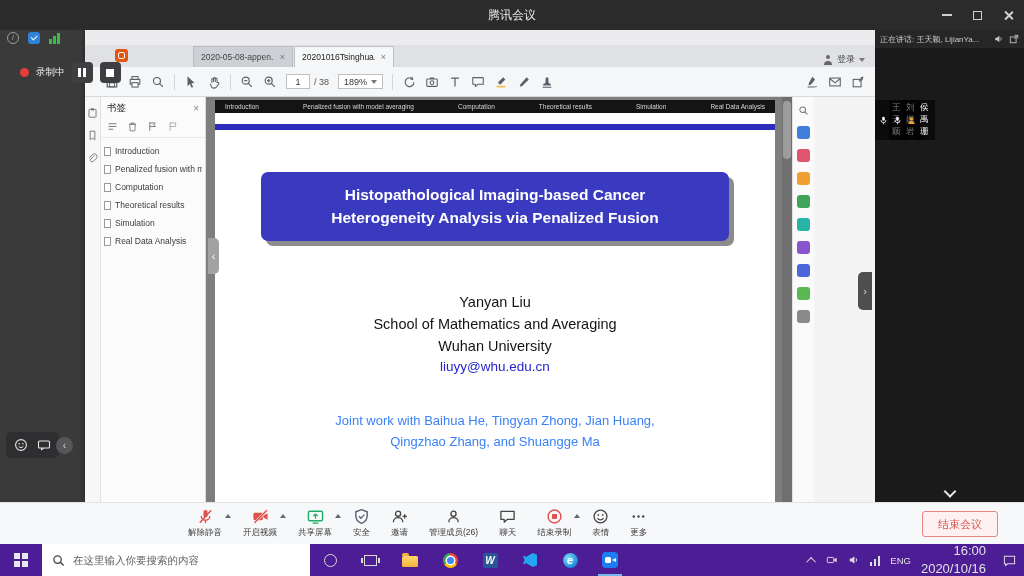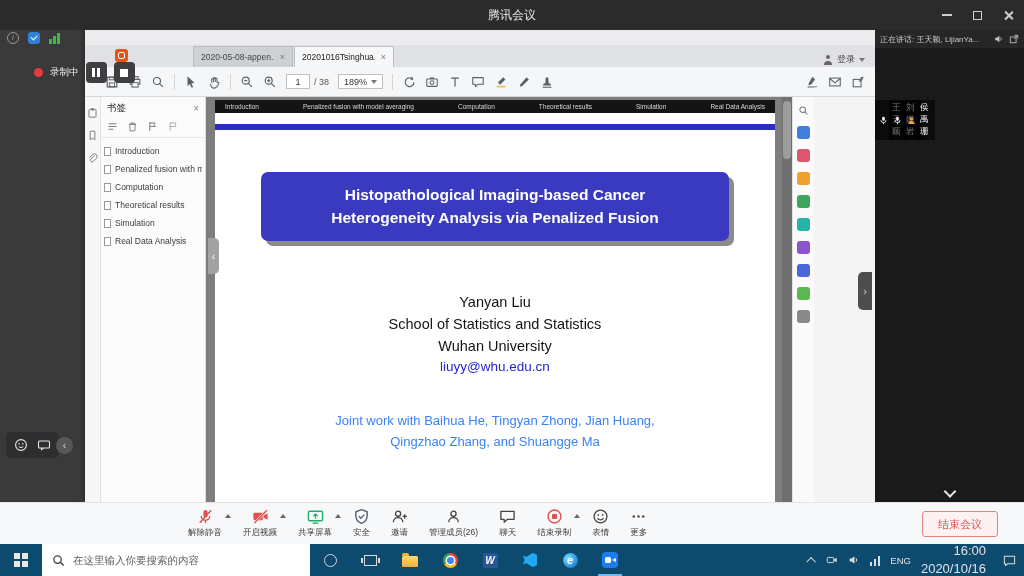--- a/index.html
+++ b/index.html
@@ -78,21 +78,21 @@
   .email { margin-top:1px; text-align:center; font-size:13.5px; color:#2525cc; }
   .joint { margin-top:36px; text-align:center; font-size:13px; color:#3b82f6; line-height:1.65; }
 
   .right-strip { width:22px; background:#fafafa; border-left:1px solid #e2e2e2; display:flex; flex-direction:column; align-items:center; padding-top:8px; gap:10px; }
   .rico { width:13px; height:13px; border-radius:3px; flex:none; }
   .right-gap { width:61px; background:#f4f4f5; }
 
   .bm-collapse { position:absolute; left:123px; top:208px; width:11px; height:36px; background:#a2a2a2; border-radius:0 5px 5px 0; color:#fff; font-size:10px; display:flex; align-items:center; justify-content:center; z-index:6; }
 
   
-  .rec-overlay { position:absolute; left:34px; top:32px; display:flex; align-items:center; gap:7px; z-index:30; }
+  .rec-overlay { position:absolute; left:20px; top:32px; display:flex; align-items:center; gap:7px; z-index:30; }
   .rec-dot { width:9px; height:9px; border-radius:50%; background:#e23c3c; }
   .rec-label { color:#f0f0f0; font-size:9.5px; }
   .rec-btn { width:21px; height:21px; background:#3f3f42; border-radius:4px; display:flex; align-items:center; justify-content:center; gap:2px; }
   .pause-glyph i { display:block; width:2.5px; height:9px; background:#fff; }
   .pause-glyph { display:flex; gap:2.5px; }
   .stop-glyph { width:8px; height:8px; background:#fff; }
 
   
   .float-widget { position:absolute; left:6px; top:402px; background:#2e2e30; border-radius:5px; padding:6px 8px; display:flex; gap:9px; align-items:center; z-index:30; }
   .fw-handle { position:absolute; left:56px; top:407px; width:17px; height:17px; border-radius:50%; background:#57575a; color:#d8d8d8; font-size:10px; display:flex; align-items:center; justify-content:center; z-index:30; }
@@ -132,21 +132,21 @@
   .ctrlbar { position:absolute; top:502px; left:0; width:1024px; height:42px; background:#f7f8fa; border-top:1px solid #e2e2e4; z-index:35; }
   .ctrl-row { position:absolute; left:188px; top:4px; display:flex; gap:21px; }
   .ctrl { display:flex; flex-direction:column; align-items:center; gap:2px; position:relative; }
   .ctrl .ic { height:18px; display:flex; align-items:center; justify-content:center; }
   .ctrl .lbl { font-size:8.5px; color:#3c3c3c; white-space:nowrap; }
   .ci { width:17px; height:17px; }
   .caret-up { position:absolute; right:-9px; top:7px; width:0; height:0; border-left:3px solid transparent; border-right:3px solid transparent; border-bottom:4px solid #666; }
   .end-btn { position:absolute; right:26px; top:8px; height:26px; line-height:24px; padding:0 15px; background:#fdf1f1; border:1px solid #e58582; border-radius:3px; color:#d9534f; font-size:11px; }
 
   
-  .taskbar { position:absolute; top:544px; left:0; width:1024px; height:32px; background:#0c4a6e; display:flex; align-items:stretch; z-index:50; }
+  .taskbar { position:absolute; top:544px; left:0; width:1024px; height:32px; background:#4c1d95; display:flex; align-items:stretch; z-index:50; }
   .tb-start { width:42px; display:flex; align-items:center; justify-content:center; }
   .winlogo { display:grid; grid-template-columns:6px 6px; grid-template-rows:6px 6px; gap:1.5px; }
   .winlogo i { background:#e8e8e8; display:block; }
   .tb-search { width:268px; background:#fff; display:flex; align-items:center; gap:8px; padding:0 10px; }
   .tb-input { border:none; outline:none; flex:1; font-size:10.5px; color:#333; font-family:inherit; background:transparent; }
   .tb-input::placeholder { color:#5f5f5f; }
   .tb-btn { width:40px; display:flex; align-items:center; justify-content:center; position:relative; }
   .cortana { width:13px; height:13px; border:1.5px solid #d8d8d8; border-radius:50%; }
   .tv { width:13px; height:11px; border:1.5px solid #dadada; position:relative; }
   .tv::before { content:""; position:absolute; left:-4px; top:2px; width:2px; height:5px; background:#dadada; }
@@ -383,21 +383,21 @@
             <span class="snav">Simulation</span>
             <span class="snav">Real Data Analysis</span>
           </div>
           <div class="blue-bar"></div>
           <div class="title-box">
             <div>Histopathological Imaging-based Cancer</div>
             <div>Heterogeneity Analysis via Penalized Fusion</div>
           </div>
           <div class="author">
             <div>Yanyan Liu</div>
-            <div>School of Statistics and Statistics</div>
+            <div>School of Mathematics and Averaging</div>
             <div>Wuhan University</div>
           </div>
           <div class="email">liuyy@whu.edu.cn</div>
           <div class="joint">
             <div>Joint work with Baihua He, Tingyan Zhong, Jian Huang,</div>
             <div>Qingzhao Zhang, and Shuangge Ma</div>
           </div>
         </div>
         <div class="vscroll">
             <i class="vthumb"></i>

